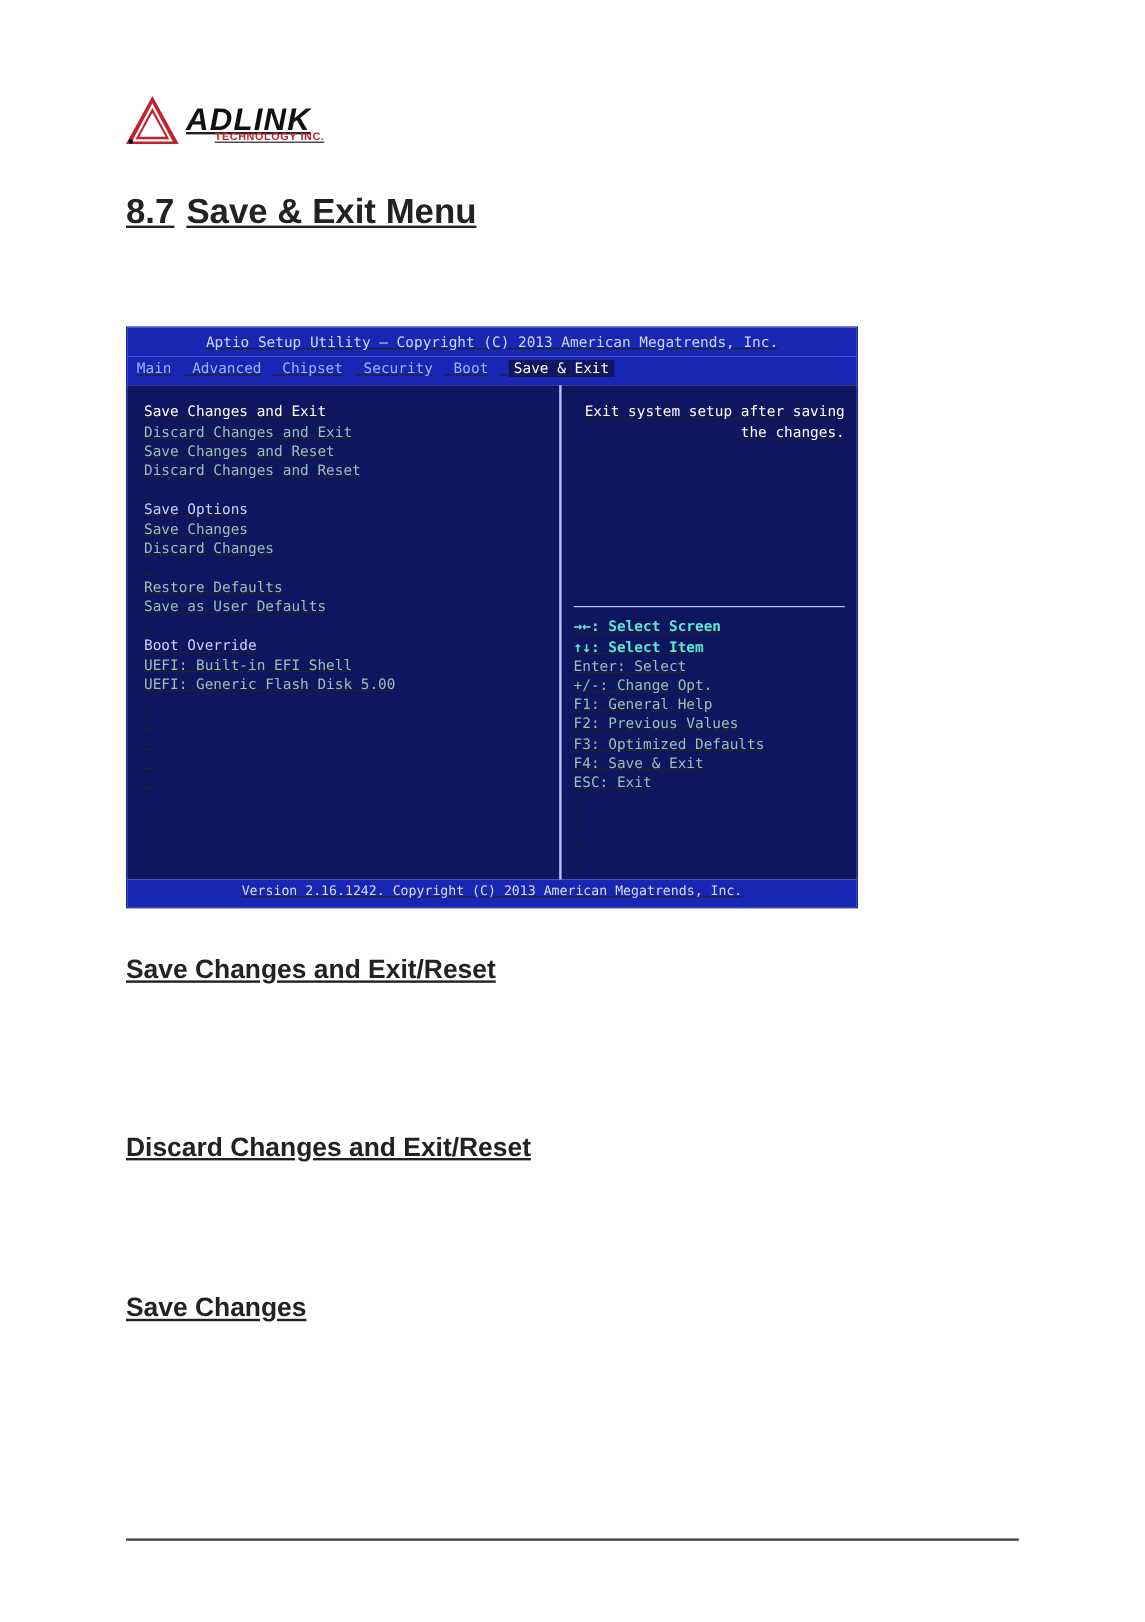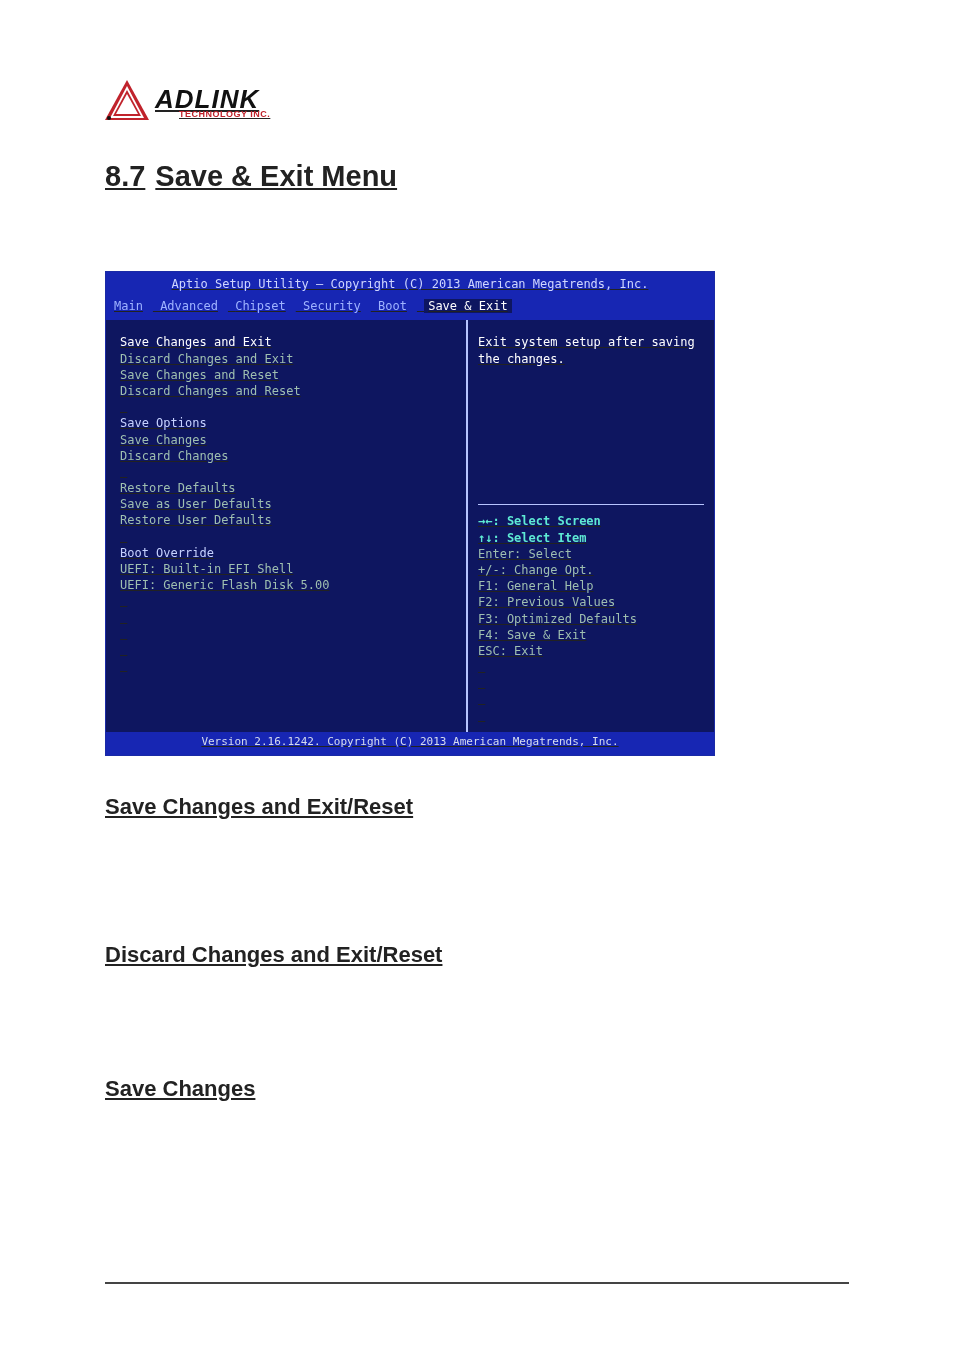--- a/index.html
+++ b/index.html
@@ -18,21 +18,21 @@
   .h2 { font-size: 22px; font-weight: 700; margin: 38px 0 14px 0; }
 
   .bios { width: 610px; margin: 78px 0 0 0; border: 1px solid #1a2aa6; font-family: "Lucida Console","DejaVu Sans Mono",monospace; font-size: 12px; color: #e8e8e8; line-height: 1.35; }
   .bios-titlebar { background: #1726b3; color: #cfd6ff; text-align: center; padding: 4px 0; }
   .bios-tabs { background: #1726b3; color: #9fb3ff; padding: 2px 6px 6px 8px; }
   .bios-tabs span { margin-right: 10px; }
   .bios-tabs .active { background: #0e1660; color: #ffffff; padding: 0 4px; }
   .bios-body { background: #0e1660; display: flex; min-height: 376px; }
   .bios-left  { flex: 1 1 auto; padding: 14px 8px 8px 14px; border-right: 2px solid #b7c4ff; }
   .bios-right { width: 246px; padding: 14px 10px 8px 10px; display: flex; flex-direction: column; }
-  .bios-right .help-top { flex: 0 0 auto; min-height: 170px; }
+  .bios-right .help-top { flex: 0 0 auto; min-height: 170px; text-align: right; }
   .bios-right .help-keys { border-top: 1px solid #b7c4ff; padding-top: 8px; }
   .bl-sel { color: #ffffff; }
   .bl     { color: #9fbfb0; }
   .bl-bold{ color: #5eead4; font-weight: 700; }
   .group-header { color: #c7d2ff; }
   .bios-footer { background: #1726b3; color: #d7ddee; text-align: center; padding: 3px 0 5px; font-size: 11px; }
 
   .page-rule { position: absolute; left: 105px; right: 105px; bottom: 68px; height: 0; border-top: 2px solid #444; }
 </style>
 </head>
@@ -76,21 +76,20 @@
         <div class="bl">Discard Changes and Exit</div>
         <div class="bl">Save Changes and Reset</div>
         <div class="bl">Discard Changes and Reset</div>
         <div>&nbsp;</div>
         <div class="group-header">Save Options</div>
         <div class="bl">Save Changes</div>
         <div class="bl">Discard Changes</div>
         <div>&nbsp;</div>
         <div class="bl">Restore Defaults</div>
         <div class="bl">Save as User Defaults</div>
-        <div class="bl">Restore User Defaults</div>
         <div>&nbsp;</div>
         <div class="group-header">Boot Override</div>
         <div class="bl">UEFI: Built-in EFI Shell</div>
         <div class="bl">UEFI: Generic Flash Disk 5.00</div>
         <div>&nbsp;</div>
           <div>&nbsp;</div>
           <div>&nbsp;</div>
           <div>&nbsp;</div>
           <div>&nbsp;</div>
       </div>

